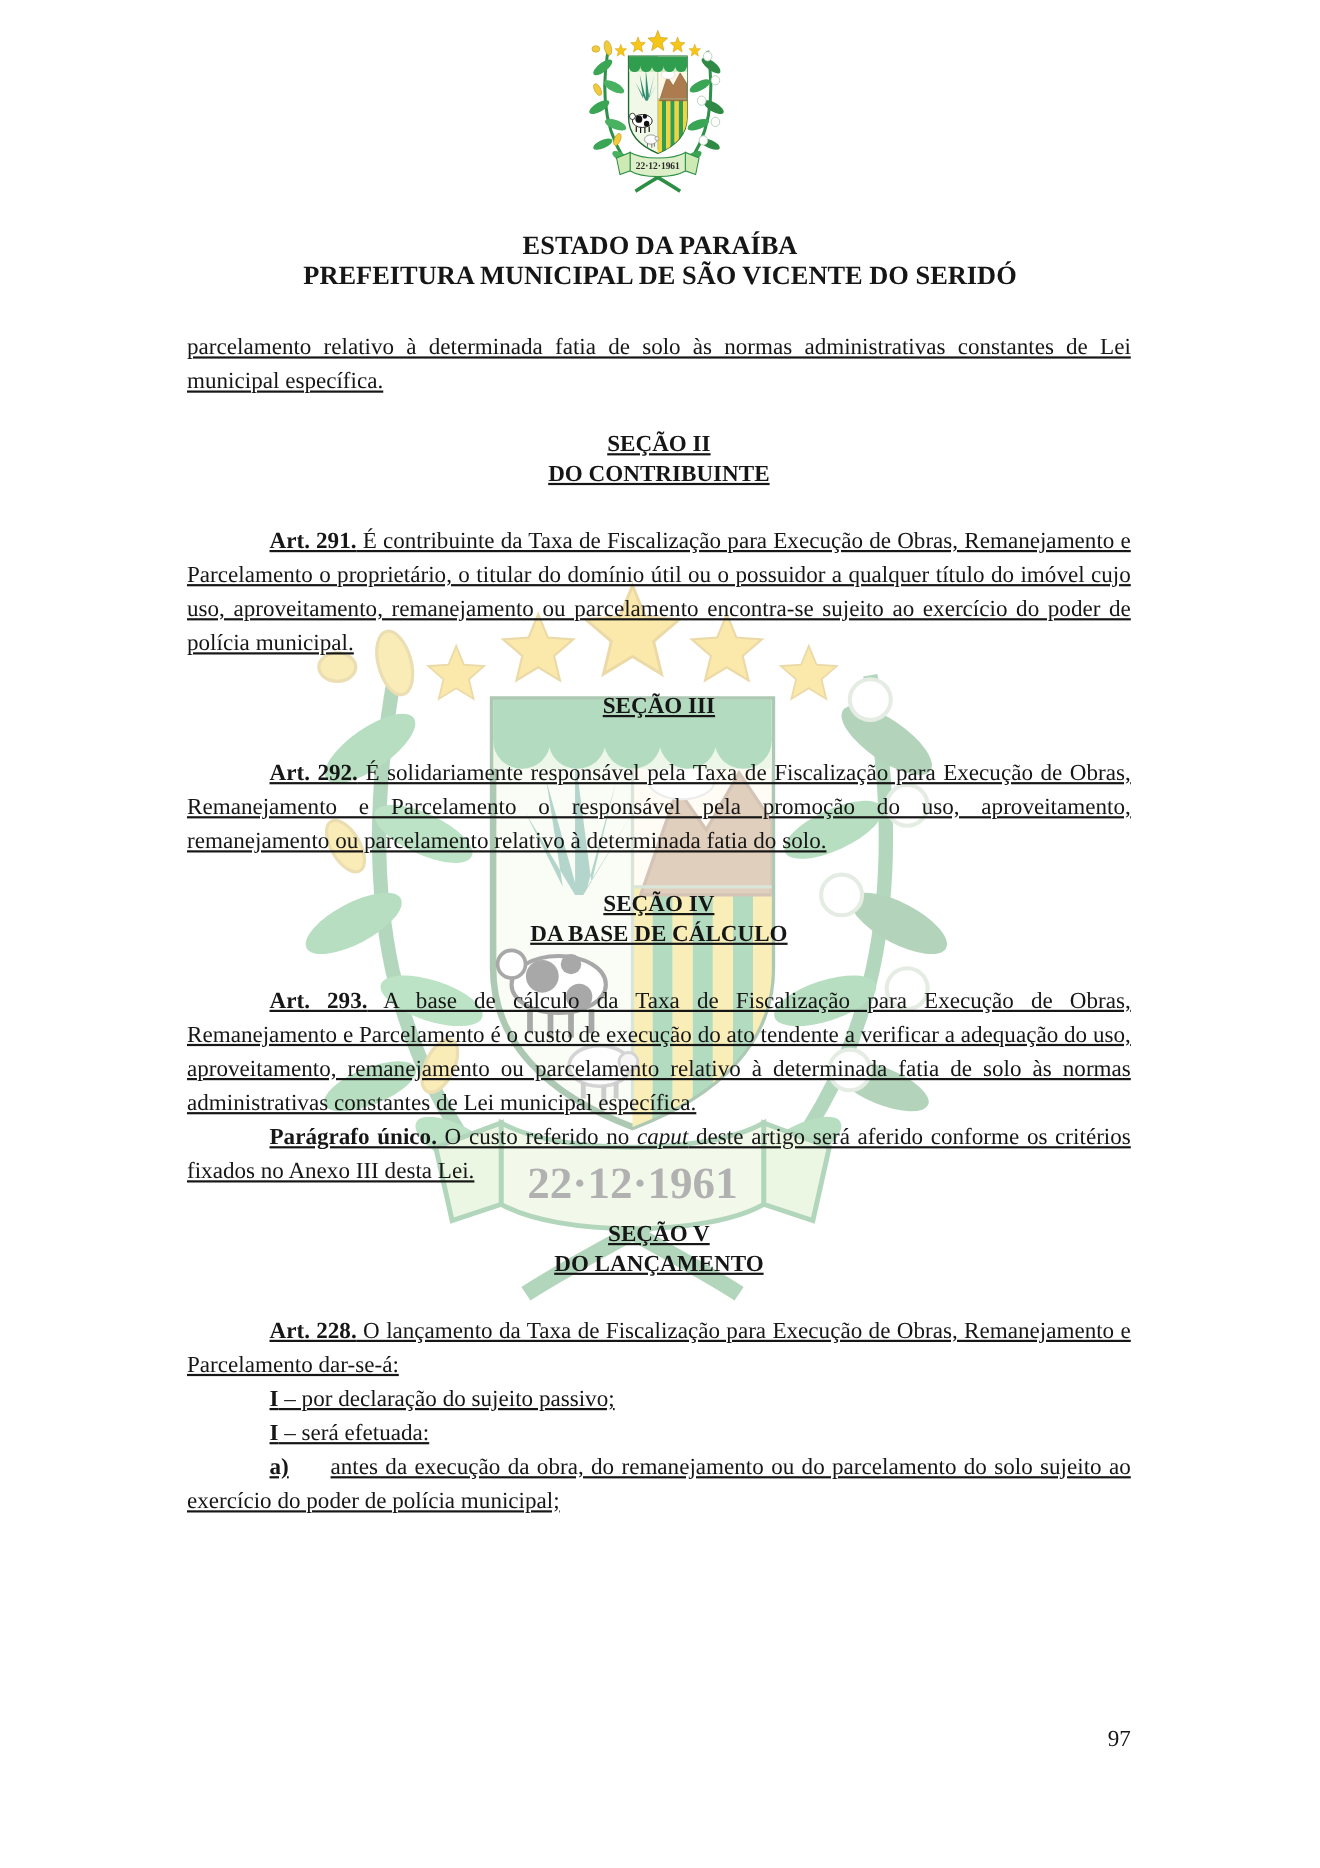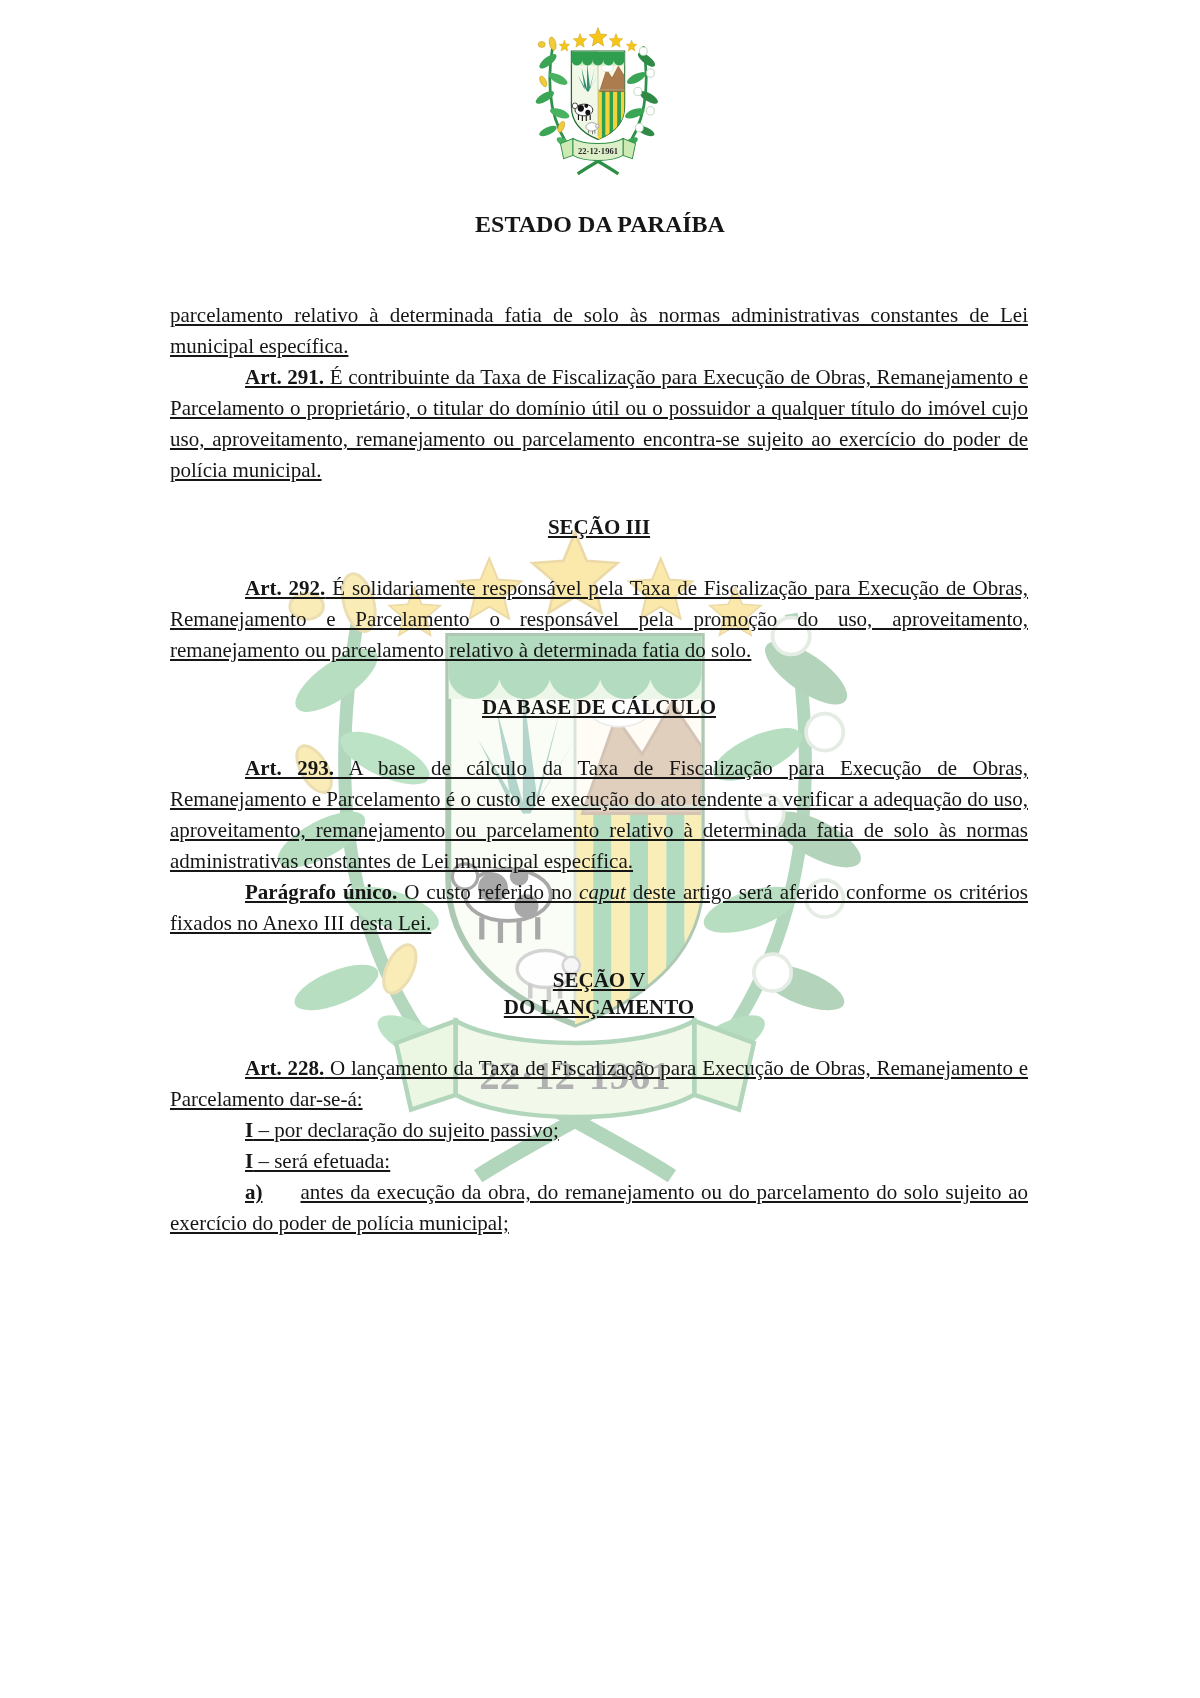--- a/index.html
+++ b/index.html
@@ -139,42 +139,48 @@
   </div>
 
   <div class="crest-top">
     <svg viewBox="0 0 220 200" preserveAspectRatio="none">
         <use href="#crest-art"></use>
       </svg>
   </div>
 
   <div class="org">
     <div>ESTADO DA PARAÍBA</div>
+    <div>PREFEITURA MUNICIPAL DE SÃO VICENTE DO SERIDÓ</div>
   </div>
 
   <div class="doc">
 
     <p class="noindent">
       <span>parcelamento relativo à determinada fatia de solo às normas administrativas constantes de Lei municipal específica.</span>
     </p>
 
+    <div class="sec">
+      <div>SEÇÃO II</div>
+      <div>DO CONTRIBUINTE</div>
+    </div>
 
     <p>
       <span class="b">Art. 291.</span><span> É contribuinte da Taxa de Fiscalização para Execução de Obras, Remanejamento e Parcelamento o proprietário, o titular do domínio útil ou o possuidor a qualquer título do imóvel cujo uso, aproveitamento, remanejamento ou parcelamento encontra-se sujeito ao exercício do poder de polícia municipal.</span>
     </p>
 
     <div class="sec">
       <div>SEÇÃO III</div>
     </div>
 
     <p>
       <span class="b">Art. 292.</span><span> É solidariamente responsável pela Taxa de Fiscalização para Execução de Obras, Remanejamento e Parcelamento o responsável pela promoção do uso, aproveitamento, remanejamento ou parcelamento relativo à determinada fatia do solo.</span>
     </p>
 
     <div class="sec">
+      <div>SEÇÃO IV</div>
       <div>DA BASE DE CÁLCULO</div>
     </div>
 
     <p>
       <span class="b">Art. 293.</span><span> A base de cálculo da Taxa de Fiscalização para Execução de Obras, Remanejamento e Parcelamento é o custo de execução do ato tendente a verificar a adequação do uso, aproveitamento, remanejamento ou parcelamento relativo à determinada fatia de solo às normas administrativas constantes de Lei municipal específica.</span>
     </p>
 
     <p>
       <span class="b">Parágrafo único.</span><span> O custo referido no </span><span class="i">caput</span><span> deste artigo será aferido conforme os critérios fixados no Anexo III desta Lei.</span>
     </p>
@@ -197,14 +203,15 @@
     <p>
       <span class="b">I</span><span> – será efetuada:</span>
     </p>
 
     <p>
       <span class="b">a)</span><span class="tab"></span><span>antes da execução da obra, do remanejamento ou do parcelamento do solo sujeito ao exercício do poder de polícia municipal;</span>
     </p>
 
   </div>
 
+  <div class="pagenum">97</div>
 
 </div>
 
 </body></html>

